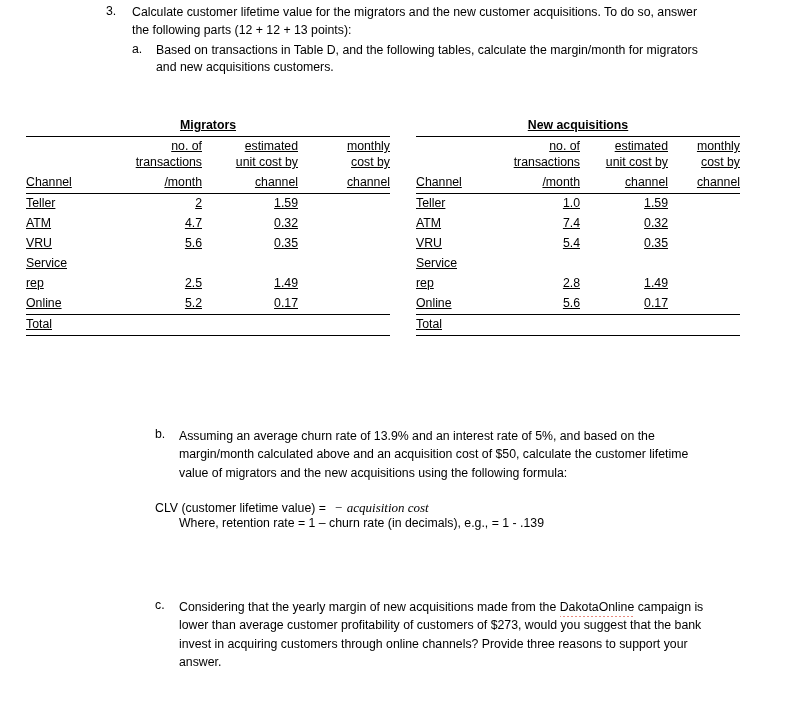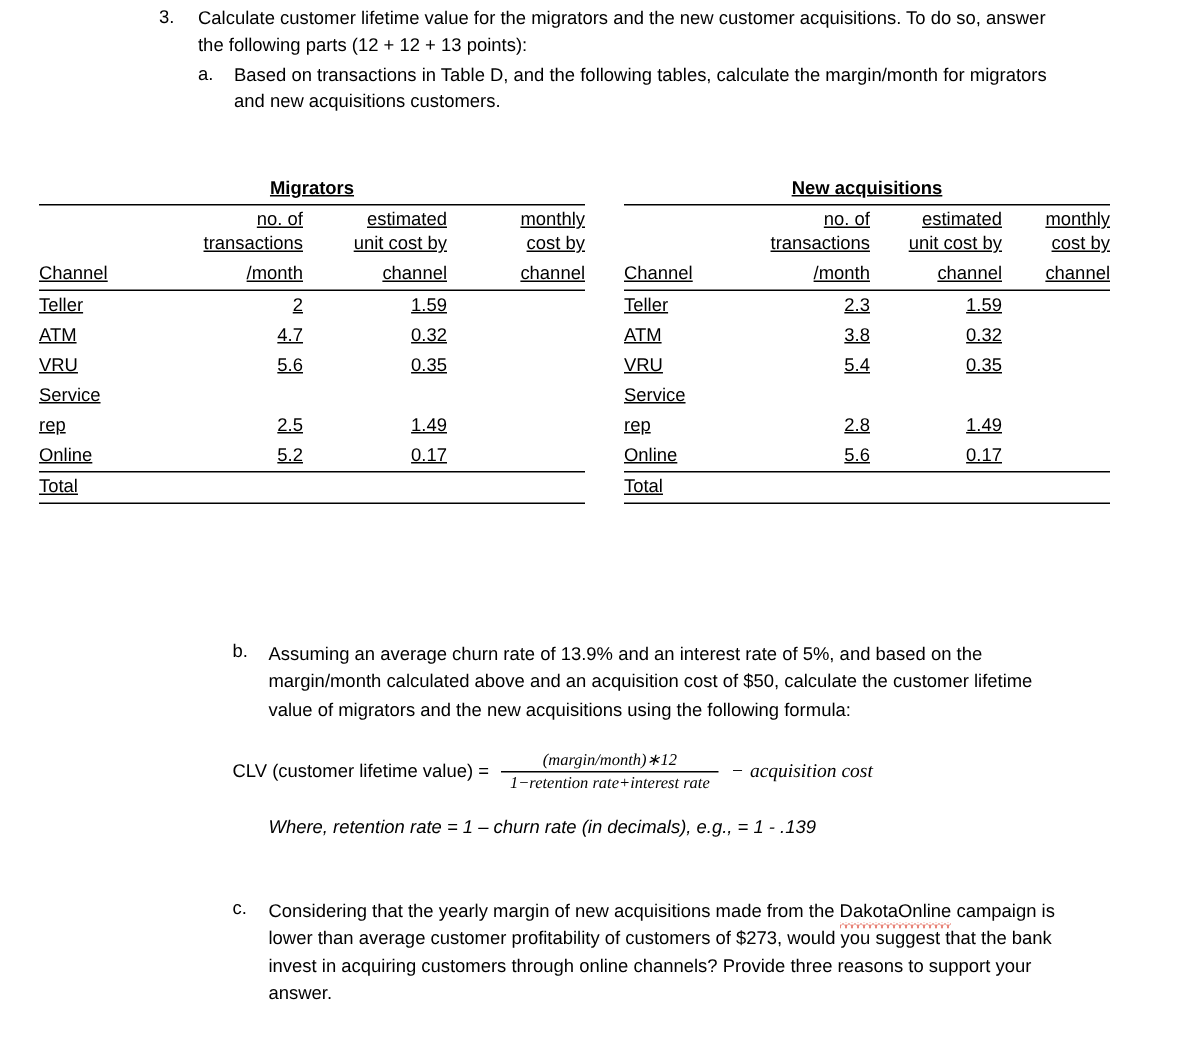--- a/index.html
+++ b/index.html
@@ -146,23 +146,22 @@
     padding: 1px 6px 0 6px;
     display: block;
   }
   .acq {
     font-family: "Liberation Serif", serif;
     font-style: italic;
     font-size: 13px;
     margin-left: 4px;
   }
   .where {
-    margin-top: 16px;
+    margin-top: 0;
     margin-left: 24px;
-    font-style: italic;
   }
 
   
   .partc {
     position: absolute;
     left: 155px;
     top: 598px;
     width: 552px;
   }
   .squiggle {
@@ -308,27 +307,27 @@
         <td class="c">channel</td>
         <td class="c">channel</td>
       </tr>
     </tbody>
       </table>
     <div class="rule"></div>
     <table class="data">
       <tbody>
           <tr>
         <td class="col-ch">Teller</td>
-        <td class="col-1 c">2.3</td>
+        <td class="col-1 c">1.0</td>
         <td class="col-2 c">1.59</td>
         <td class="col-3 c"></td>
       </tr>
       <tr>
         <td>ATM</td>
-        <td class="c">3.8</td>
+        <td class="c">7.4</td>
         <td class="c">0.32</td>
         <td class="c"></td>
       </tr>
       <tr>
         <td>VRU</td>
         <td class="c">5.4</td>
         <td class="c">0.35</td>
         <td class="c"></td>
       </tr>
       <tr>
@@ -365,24 +364,20 @@
     <div class="rule"></div>
   </div>
 
   <div class="partb">
     <div class="partb-row">
       <div class="letter">b.</div>
       <div class="body">Assuming an average churn rate of 13.9% and an interest rate of 5%, and based on the margin/month calculated above and an acquisition cost of $50, calculate the customer lifetime value of migrators and the new acquisitions using the following formula:</div>
     </div>
     <div class="formula">
       <span class="formula-label">CLV (customer lifetime value) =</span>
-      <span class="frac">
-        <span class="num">(margin/month)∗12</span>
-        <span class="den">1−retention rate+interest rate</span>
-      </span>
       <span class="acq">−</span>
       <span class="acq">acquisition cost</span>
     </div>
     <div class="where">Where, retention rate = 1 – churn rate (in decimals), e.g., = 1 - .139</div>
   </div>
 
   <div class="partc">
     <div class="partc-row">
       <div class="letter">c.</div>
       <div class="body"><span>Considering that the yearly margin of new acquisitions made from the </span><span class="squiggle">DakotaOnline</span><span> campaign is lower than average customer profitability of customers of $273, would you suggest that the bank invest in acquiring customers through online channels? Provide three reasons to support your answer.</span></div>

